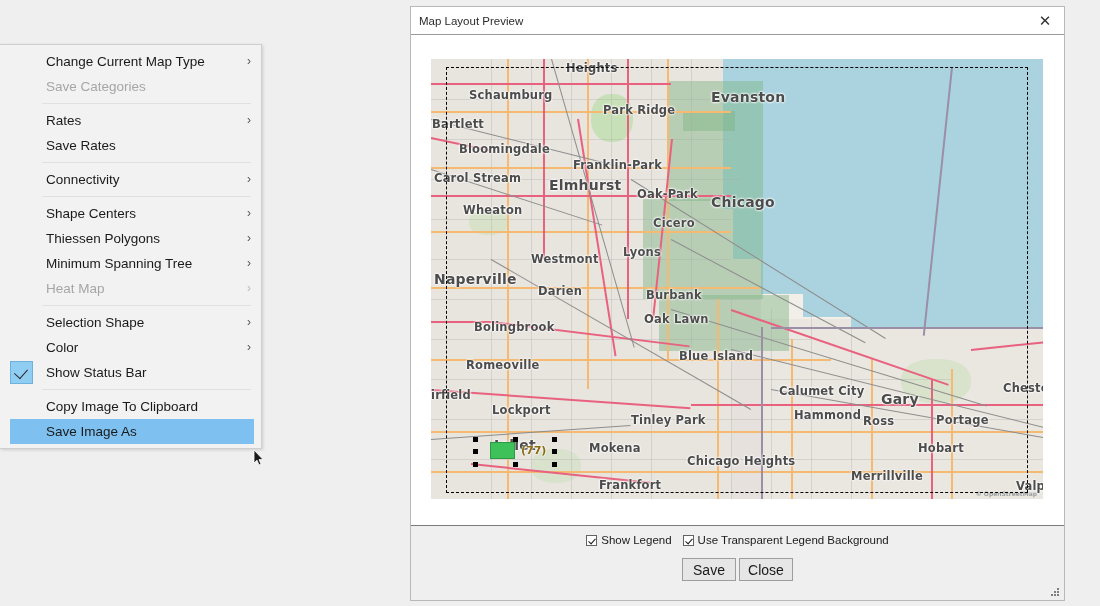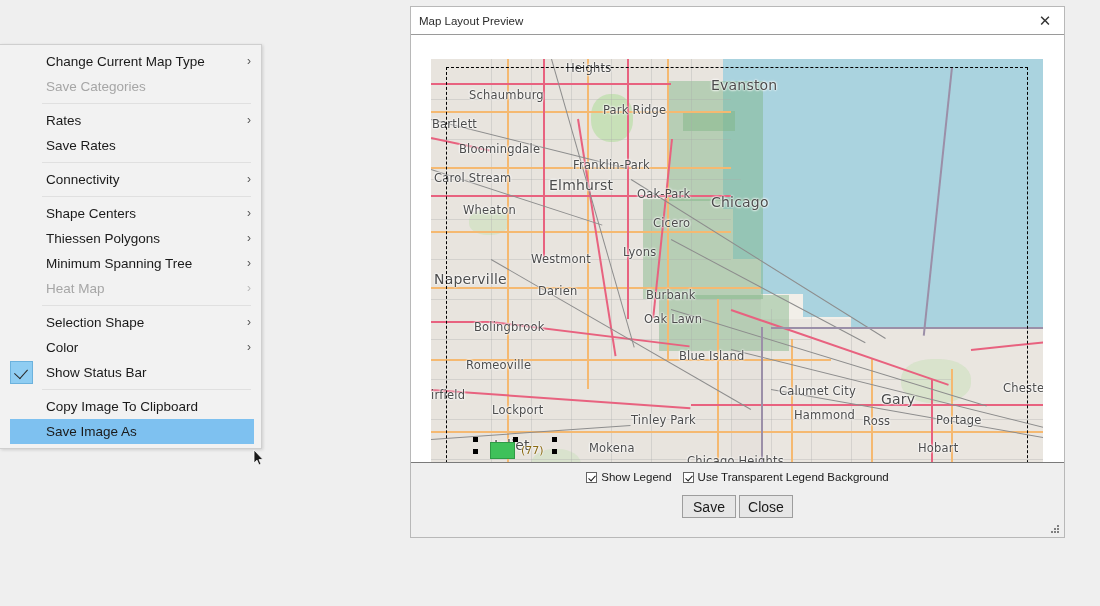--- a/index.html
+++ b/index.html
@@ -90,21 +90,21 @@
     height: 16px;
     pointer-events: none;
   }
 
   
   #dialog {
     position: absolute;
     left: 410px;
     top: 6px;
     width: 655px;
-    height: 532px;
+    height: 595px;
     background: #ffffff;
     border: 1px solid #b8b8b8;
     box-sizing: border-box;
     display: flex;
     flex-direction: column;
     justify-content: flex-end;
   }
   #dialog-titlebar {
     height: 28px;
     flex: 0 0 28px;
@@ -128,20 +128,21 @@
     justify-content: center;
     font-size: 15px;
     color: #333;
     cursor: default;
   }
   #dialog-body {
     flex: 1 1 auto;
     background: #ffffff;
     position: relative;
     overflow: hidden;
+    font-weight: bold;
   }
   #dialog-footer {
     flex: 0 0 74px;
     background: #efefef;
     border-top: 1px solid #7a7a7a;
     position: relative;
   }
   .options-row {
     display: flex;
     justify-content: center;
@@ -445,21 +446,21 @@
         <div class="road-minor" style="left:0;top:380px;width:200px;height:1.4px;transform:rotate(-4deg);transform-origin:left center;"></div>
         <div class="road-minor" style="left:240px;top:180px;width:220px;height:1.4px;transform:rotate(28deg);transform-origin:left center;"></div>
         <div class="road-minor" style="left:340px;top:330px;width:280px;height:1.4px;transform:rotate(10deg);transform-origin:left center;"></div>
 
         <div class="rail" style="left:520px;top:8px;width:1.6px;height:270px;transform:rotate(6deg);transform-origin:top center;"></div>
         <div class="rail" style="left:340px;top:268px;width:272px;height:1.6px;"></div>
         <div class="rail" style="left:330px;top:268px;width:1.6px;height:172px;"></div>
 
         <div id="place-layer">
             <div class="place p-md" style="left: 135px; top: 2px;">Heights</div>
-            <div class="place p-lg" style="left: 252px; top: 18px; padding-left: 28px;">Evanston</div>
+            <div class="place p-lg" style="left: 252px; top: 30px; padding-left: 28px;">Evanston</div>
             <div class="place p-md" style="left: 38px; top: 29px;">Schaumburg</div>
             <div class="place p-md" style="left: 172px; top: 44px;">Park Ridge</div>
             <div class="place p-md" style="left: 1px; top: 58px;">Bartlett</div>
             <div class="place p-md" style="left: 28px; top: 83px;">Bloomingdale</div>
             <div class="place p-md" style="left: 142px; top: 99px;">Franklin-Park</div>
             <div class="place p-md" style="left: 3px; top: 112px;">Carol Stream</div>
             <div class="place p-lg" style="left: 118px; top: 118px;">Elmhurst</div>
             <div class="place p-md" style="left: 206px; top: 128px;">Oak-Park</div>
             <div class="place p-lg" style="left: 280px; top: 135px;">Chicago</div>
             <div class="place p-md" style="left: 32px; top: 144px;">Wheaton</div>

